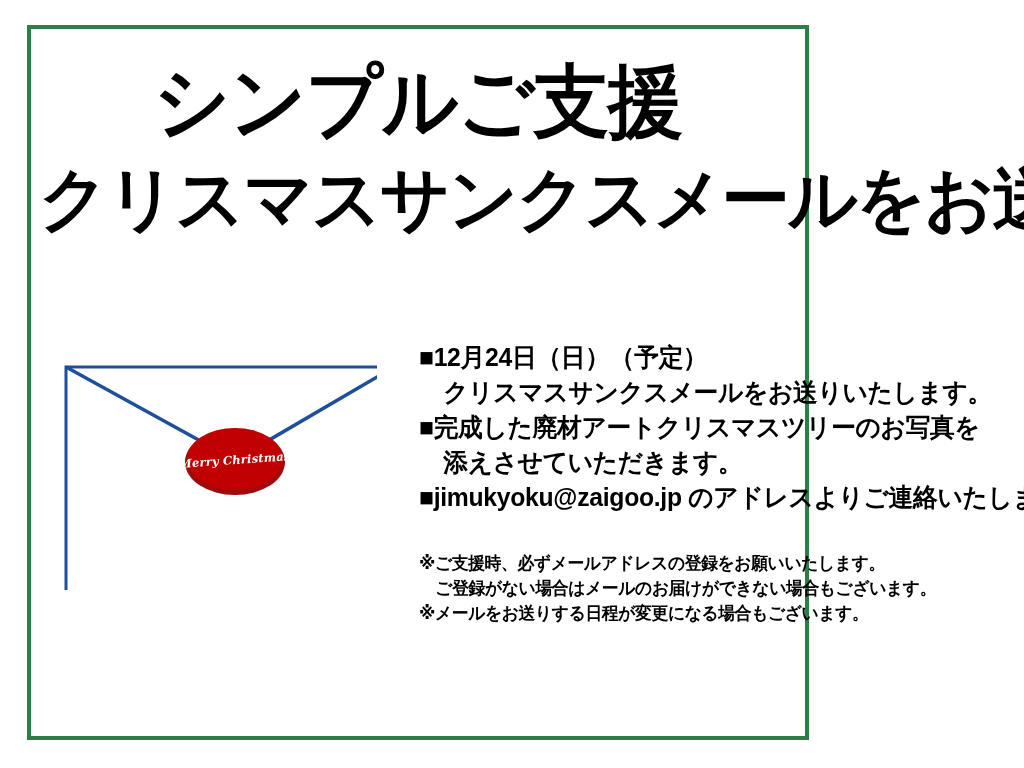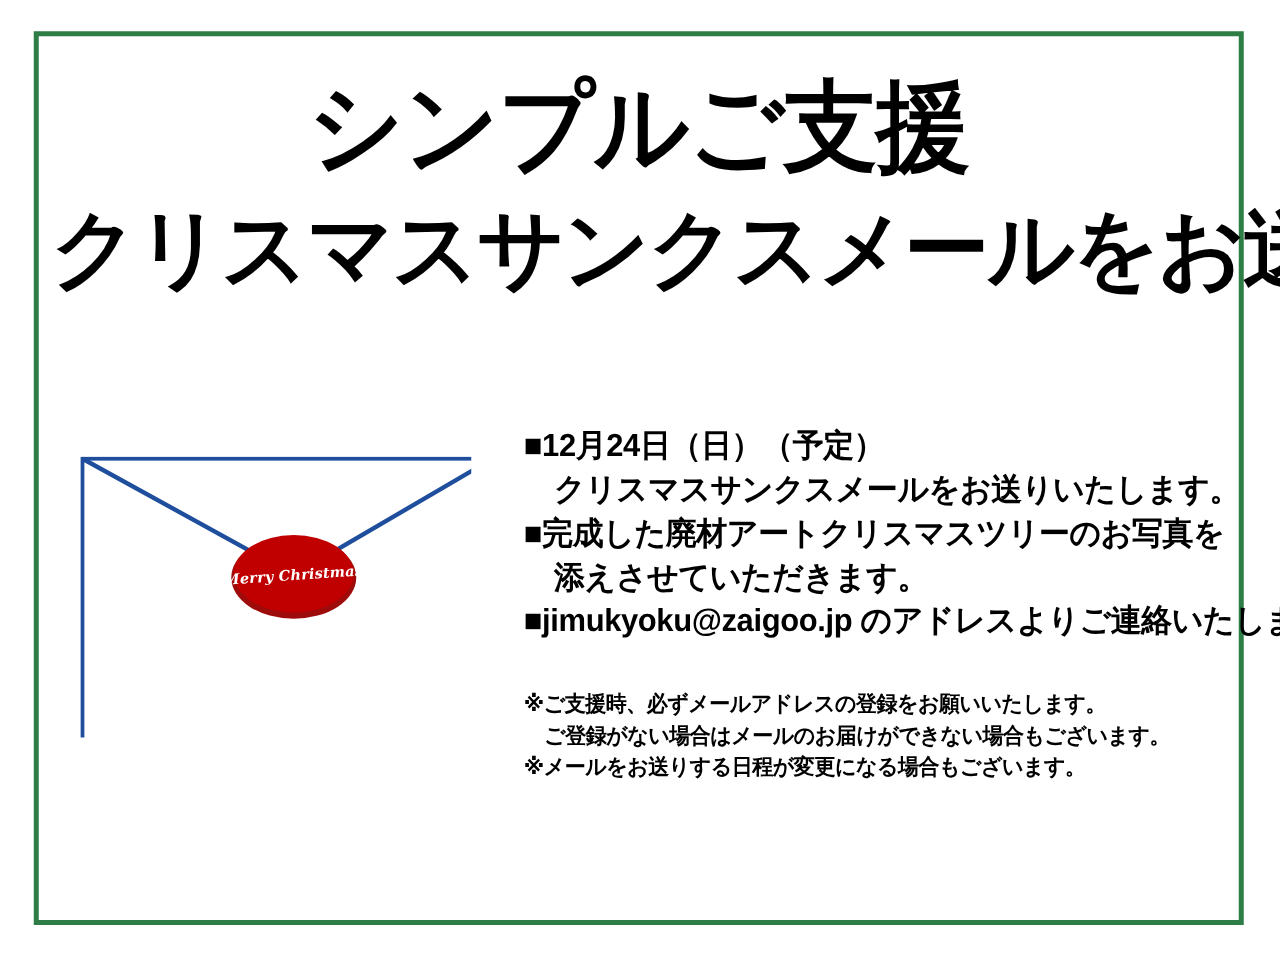--- a/index.html
+++ b/index.html
@@ -14,21 +14,21 @@
     font-family: "Liberation Sans", "DejaVu Sans", sans-serif;
     overflow: hidden;
     position: relative;
   }
 
   
   #poster-frame {
     position: absolute;
     left: 27px;
     top: 25px;
-    width: 968px;
+    width: 782px;
     height: 715px;
     border: 4px solid #2e7d46;
     box-sizing: border-box;
     background: #ffffff;
   }
 
   
   #headline {
     position: absolute;
     left: 0;

